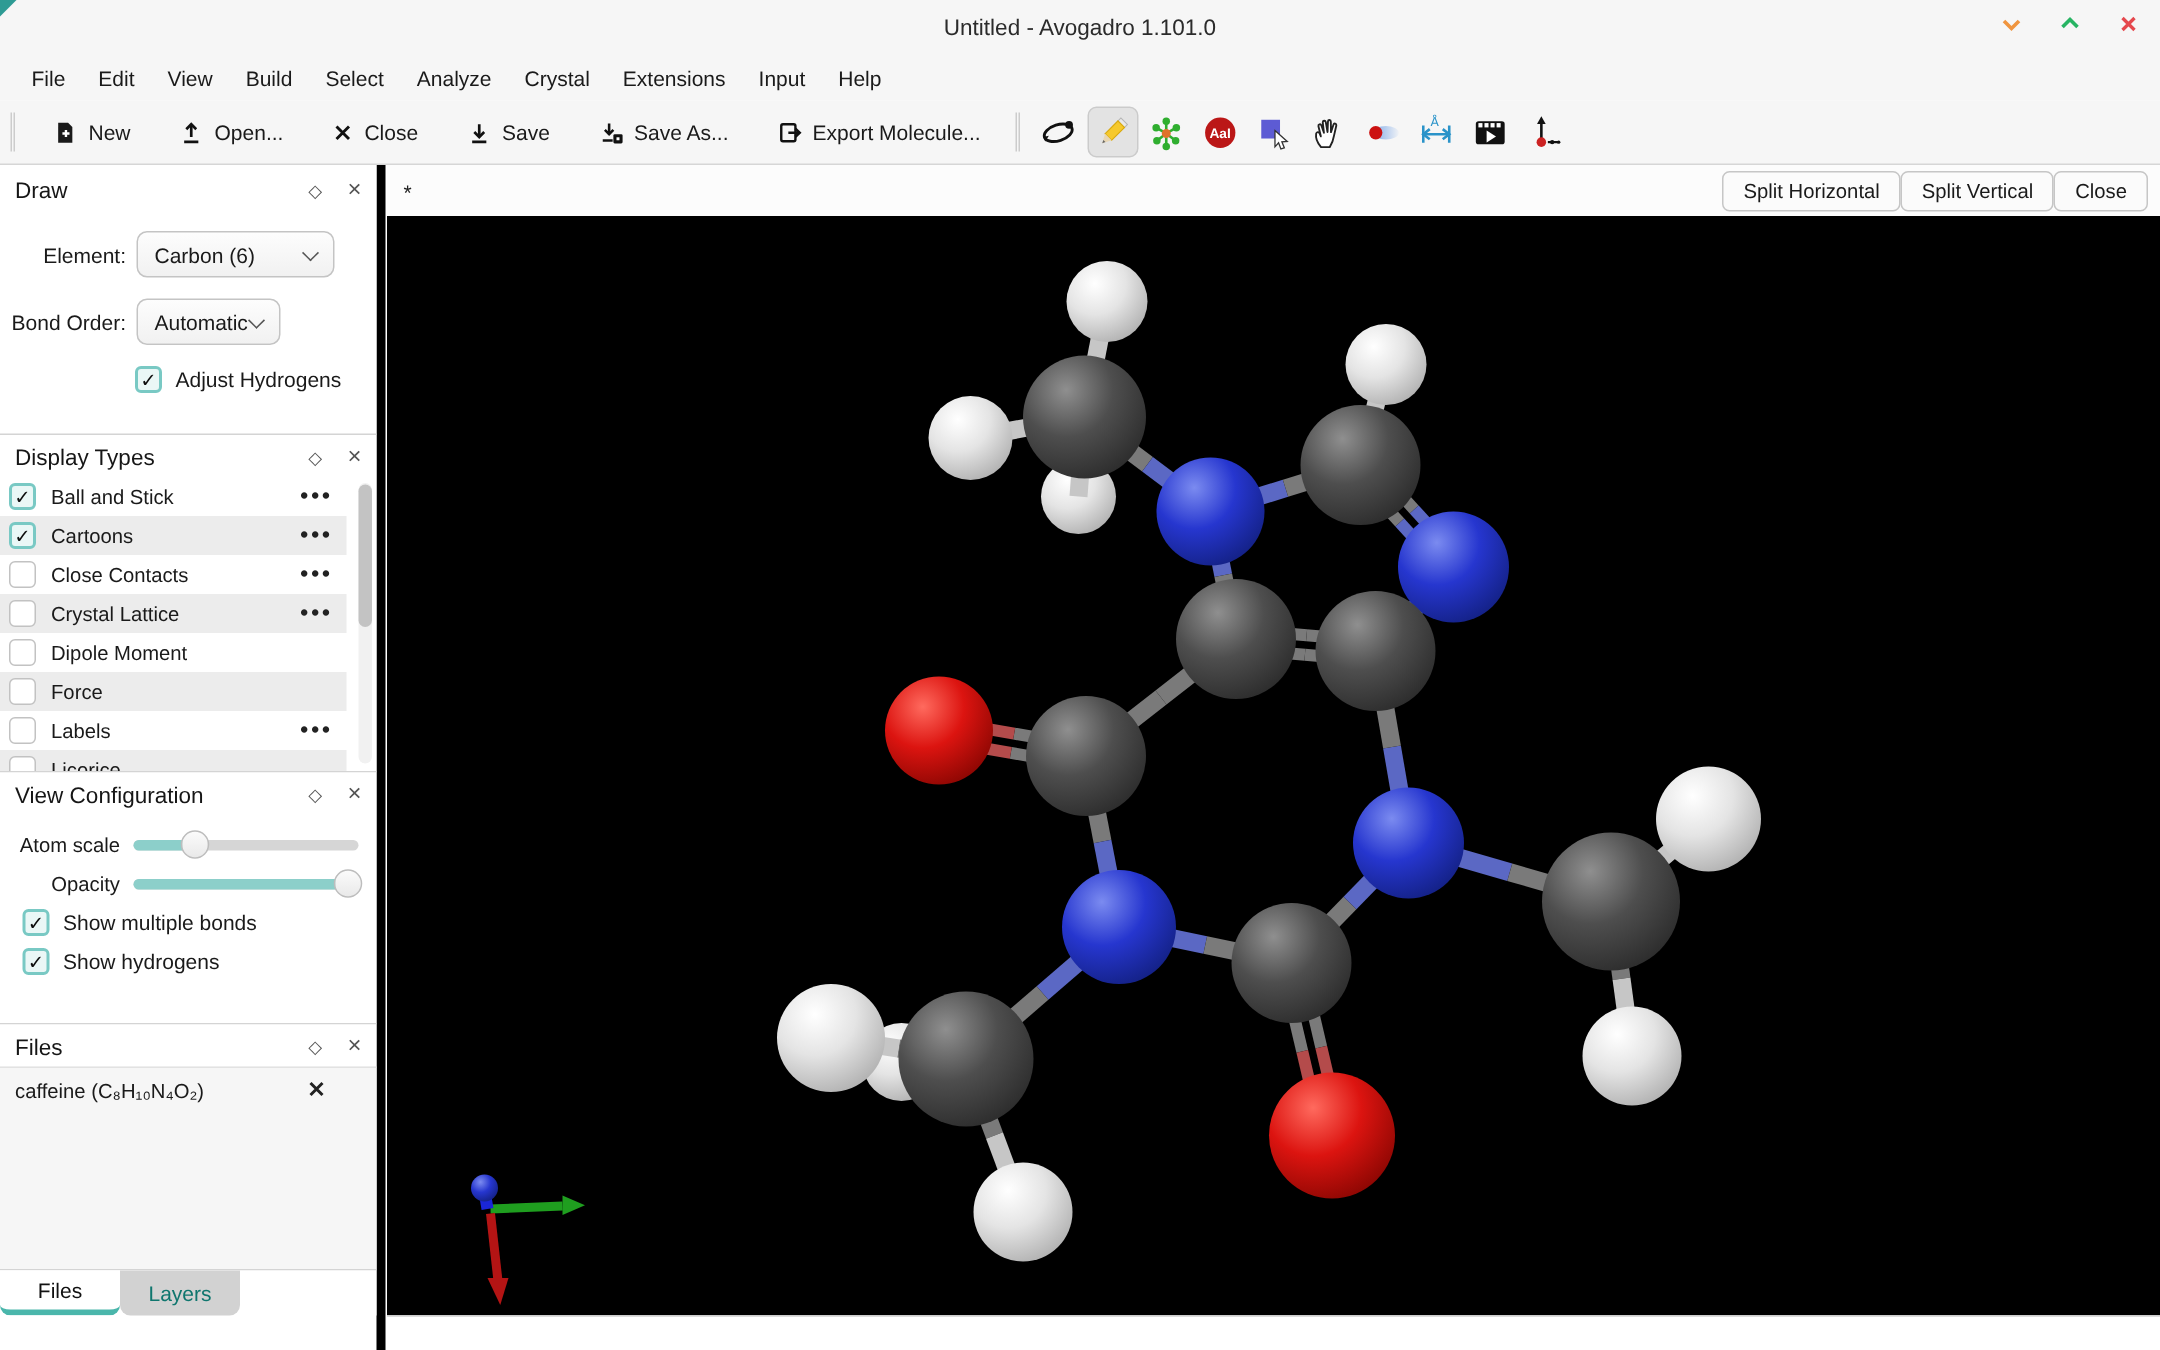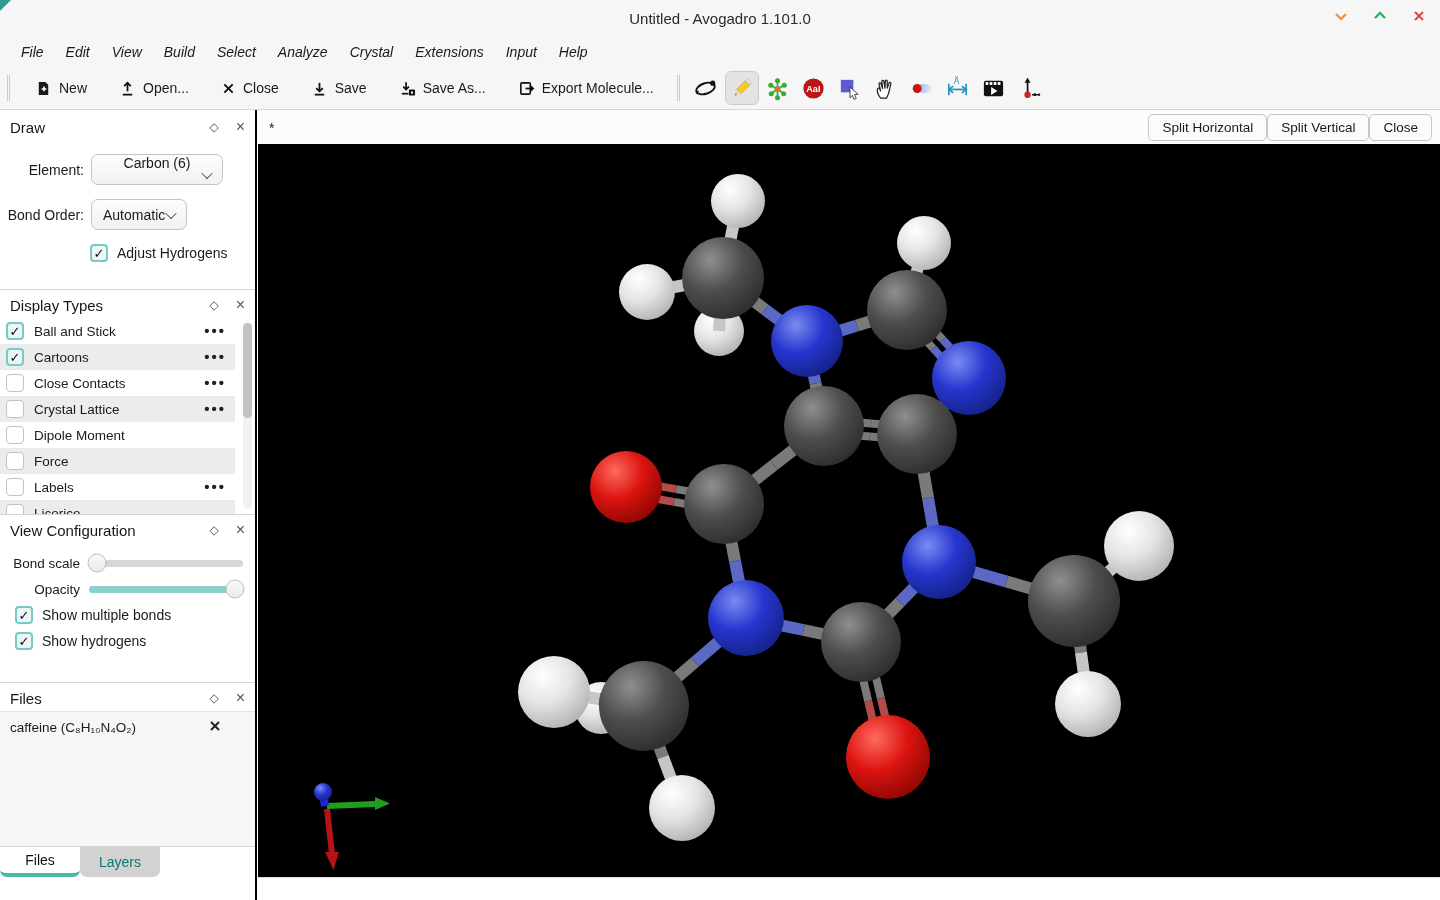--- a/index.html
+++ b/index.html
@@ -9,50 +9,50 @@
 
   
   .titlebar { position:absolute; left:0; top:0; right:0; height:36px; background:#f6f6f6; display:flex; align-items:center; justify-content:center; }
   .corner-accent { position:absolute; left:0; top:0; width:0; height:0; border-top:11px solid #2e9b94; border-right:11px solid transparent; }
   .title { font-size:15px; color:#2b2b2b; }
   .win-controls { position:absolute; right:12px; top:0; height:36px; display:flex; align-items:center; gap:21px; }
   .wc { display:flex; align-items:center; justify-content:center; width:18px; height:18px; }
 
   
   .menubar { position:absolute; left:0; top:36px; right:0; height:31px; background:#f6f6f6; display:flex; align-items:center; padding-left:10px; font-size:14px; }
-  .menu-item { padding:4px 11px; border-radius:4px;font-style:italic; }
+  .menu-item { padding:4px 11px; border-radius:4px; }
 
   
   .toolbar { position:absolute; left:0; top:67px; right:0; height:43px; background:#f6f6f6; border-bottom:1px solid #d6d6d6; display:flex; align-items:center; }
   .tb-handle { width:3px; height:26px; border-left:1px solid #cccccc; border-right:1px solid #cccccc; margin:0 9px 0 7px; }
   .file-actions { display:flex; align-items:center; }
   .tb-btn { display:flex; align-items:center; gap:7px; padding:6px 9px; margin:0 7px; font-size:14px; border-radius:5px;text-align:right; }
   .tb-icon { display:flex; align-items:center; }
   .tool-buttons { display:flex; align-items:center; gap:2px; }
   .tool-btn { width:34px; height:34px; display:flex; align-items:center; justify-content:center; border-radius:6px; background:transparent; border:1px solid transparent; }
   .tool-btn.selected { background:#e3e3e3; border:1px solid #cbcbcb; }
 
   
-  .sidebar { position:absolute; left:0; top:110px; width:257px; bottom:0; background:#fff; border-right:2px solid #000000; }
+  .sidebar { position:absolute; left:0; top:110px; width:257px; bottom:0; background:#fff; border-right:6px solid #000000; }
   .panel { position:absolute; left:0; right:0; border-bottom:1px solid #d4d4d4; background:#fff; overflow:hidden; }
   #panel-draw { top:0; height:180px; }
   #panel-display { top:180px; height:225px; }
   #panel-viewconf { top:405px; height:168px; }
   #panel-files { top:573px; height:164px; }
   .panel-header { height:32px; display:flex; align-items:center; padding:2px 10px 0 10px; font-size:15px; color:#161616; }
   .panel-header.sm { height:28px; }
   .ph-icons { margin-left:auto; display:flex; gap:17px; color:#555; align-items:center; }
   .ph-float { font-size:12px; }
   .ph-close { font-size:16px; line-height:1; }
 
   
   .form-row { display:flex; align-items:center; margin:12px 0 14px 0; }
   .form-label { width:84px; text-align:right; margin-right:7px; font-size:14px; }
   .dropdown { height:31px; border:1px solid #c4c4c4; border-radius:7px; background:linear-gradient(#fdfdfd,#f1f1f1); display:flex; align-items:center; padding:0 11px; font-size:14px; }
-  .dd-element { width:132px;flex-direction:column; }
+  .dd-element { width:132px; }
   .dd-bond { width:96px; }
   .chev { width:8px; height:8px; border-right:1.7px solid #555; border-bottom:1.7px solid #555; transform:rotate(45deg) translate(-1px,-1px); margin-left:auto; }
   .cb { width:18px; height:18px; border-radius:4px; flex:none; display:flex; align-items:center; justify-content:center; font-weight:bold; font-size:13px; line-height:1; }
   .cb.on { background:#eaf7f6; border:2px solid #79c9c4; color:#0c0c0c; }
   .cb.off { background:#fff; border:1px solid #c2c2c2; color:transparent; }
   .cb-row { display:flex; align-items:center; gap:9px; font-size:14px; }
   .draw-cb-row { margin-left:90px; margin-top:4px; }
 
   
   .dt-list { position:absolute; top:28px; left:0; right:0; bottom:0; }
@@ -403,24 +403,24 @@
     <div class="panel" id="panel-viewconf">
       <div class="panel-header sm">
         <span>View Configuration</span>
         <span class="ph-icons">
           <span class="ph-float">◇</span>
           <span class="ph-close">×</span>
         </span>
       </div>
       <div class="vc-body" id="vc-body">
           <div class="slider-row">
-            <span class="slider-label">Bond scale</span>
+            <span class="slider-label">Atom scale</span>
             <span class="slider-track">
-              <span class="slider-fill" style="width:5%;background:#8ccfca"></span>
-              <span class="slider-handle" style="left:5%"></span>
+              <span class="slider-fill" style="width:27%;background:#8ccfca"></span>
+              <span class="slider-handle" style="left:27%"></span>
             </span>
           </div>
           <div class="slider-row">
             <span class="slider-label">Opacity</span>
             <span class="slider-track">
               <span class="slider-fill" style="width:95%;background:#8ccfca"></span>
               <span class="slider-handle" style="left:95%"></span>
             </span>
           </div>
           <div class="cb-row vc-check">

